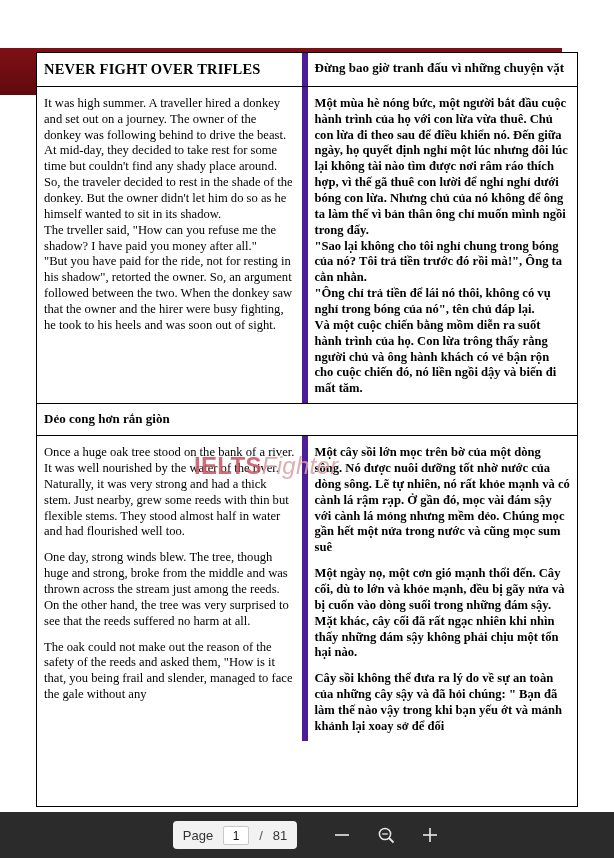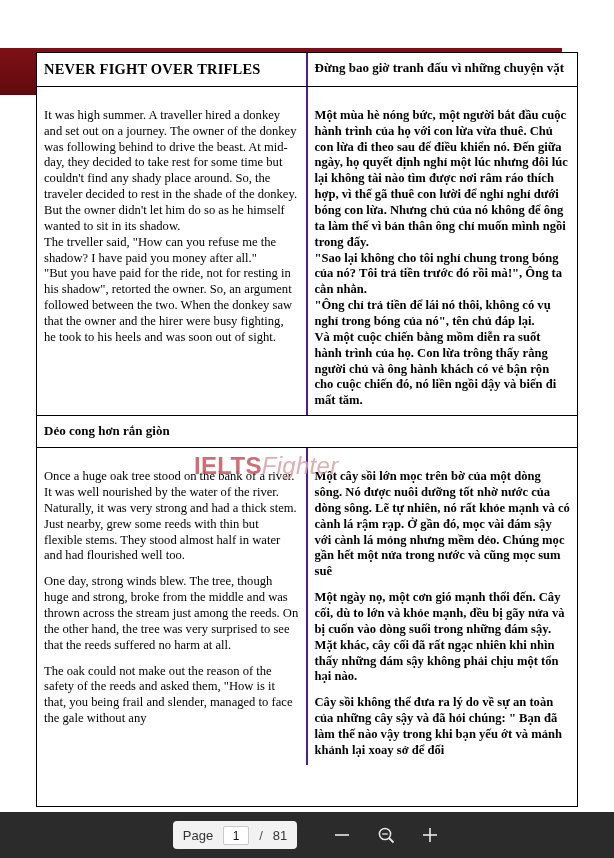--- a/index.html
+++ b/index.html
@@ -59,33 +59,33 @@
     display: flex;
     width: 100%;
   }
   .cell {
     padding: 5px 7px 6px 7px;
     font-size: 12.6px;
     line-height: 1.26;
     color: #000;
     overflow: hidden;
   }
-  .col-left  { width: 271px; border-right: 2px solid #4c1d95; }
+  .col-left  { width: 271px; border-right: 6px solid #4c1d95; }
   .col-right { width: 270px; font-weight: bold; }
   .hdr-row { border-bottom: 1px solid #000; }
   .hdr {
     font-weight: bold;
     font-size: 13px;
     line-height: 1.3;
     padding-top: 7px;
     padding-bottom: 7px;
   }
   .hdr-left { font-variant: small-caps; font-size: 14.5px; letter-spacing: .2px;}
   .body-row { border-bottom: 1px solid #000; }
-  .para { margin: 16px 0 0 0; }
+  .para { margin: 4px 0 0 0; }
   .para + .para { margin-top: 10px; }
   .tight + .tight { margin-top: 0; }
 
   
   .watermark {
     position: absolute;
     left: 194px;
     top: 452px;
     font-family: "Liberation Sans", sans-serif;
     font-size: 24px;

